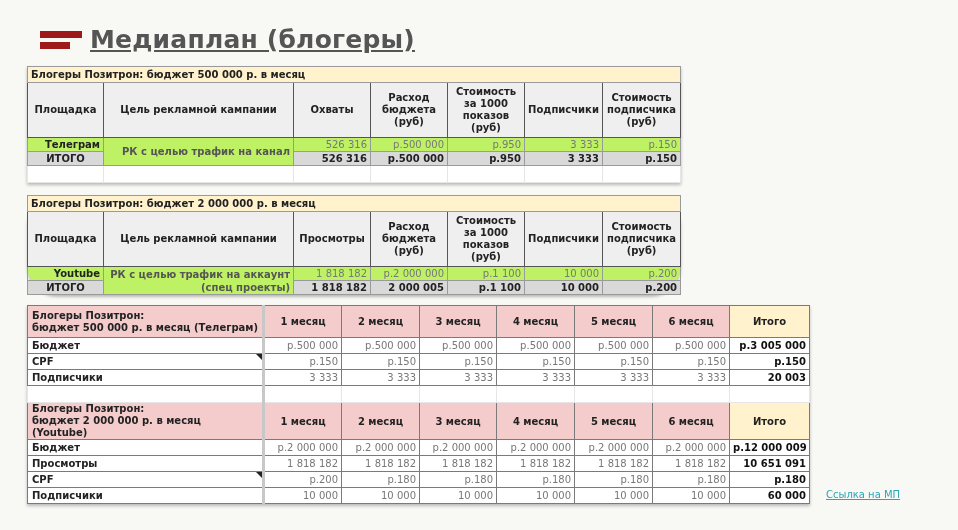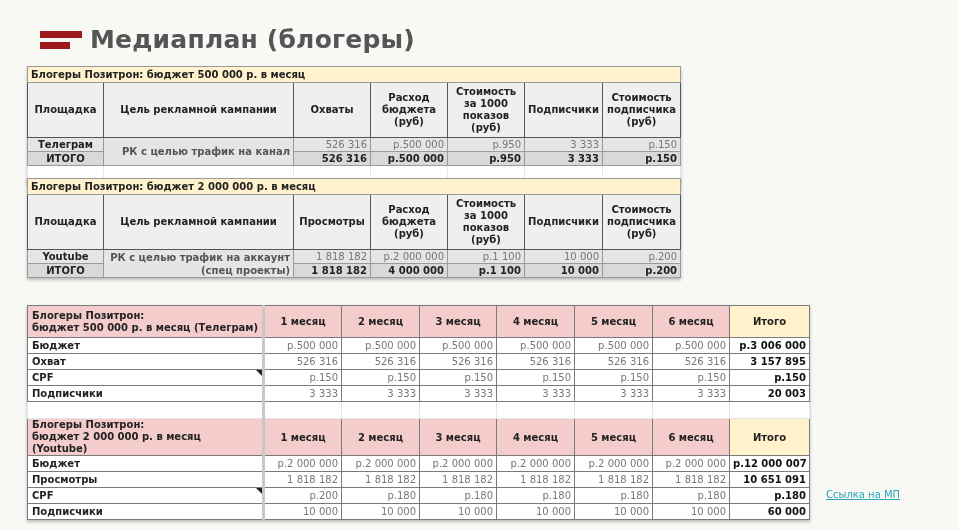--- a/index.html
+++ b/index.html
@@ -10,38 +10,38 @@
     color: #222;
     position: relative;
   }
   .title-wrap {
     position: absolute; left: 40px; top: 22px; height: 34px;
     display: flex; align-items: center;
   }
   .title-icon { width: 42px; height: 22px; position: relative; margin-right: 8px; }
   .title-icon .bar1 { position: absolute; left: 0; top: 3px; width: 42px; height: 7px; background: #9e1a1a; }
   .title-icon .bar2 { position: absolute; left: 0; top: 14px; width: 30px; height: 7px; background: #9e1a1a; }
-  .title-text { font-size: 25px; font-weight: bold; color: #555; letter-spacing: 0.2px; }
+  .title-text { font-size: 25px; font-weight: bold; color: #555; letter-spacing: 0.2px; text-decoration: underline; }
 
   
   .tblA {
     position: absolute; left: 27px; width: 653px;
     border-collapse: collapse; table-layout: fixed;
-    font-size: 10px; background: #e5e5e5;
+    font-size: 10px; background: #bef264;
     box-shadow: 0 2px 3px rgba(0,0,0,0.25);
   }
   .tblA td { border: 1px solid #9a9a9a; padding: 0 3px; overflow: hidden; white-space: nowrap; }
   .tblA .cap td { background: #fff2cc; font-weight: bold; font-size: 10px; height: 16px; border: 1px solid #9a9a9a; }
   .tblA .hdr td {
     background: #efefef; font-weight: bold; text-align: center;
     height: 55px; white-space: normal; line-height: 12px; font-size: 10px;
     border: 1px solid #555;
   }
   .tblA .data td { height: 14px; text-align: right; color: #777; font-size: 10px; }
-  .tblA .data td.pl { text-align: center; font-weight: bold; color: #222; }
+  .tblA .data td.pl { text-align: right; font-weight: bold; color: #222; }
   .tblA .goal { text-align: right; color: #555 !important; white-space: normal !important; line-height: 13px; font-size: 10px; font-weight: bold; }
   .tblA .tot td { height: 14px; background: #d9d9d9; font-weight: bold; text-align: right; color: #222; }
   .tblA .tot td.pl { text-align: center; }
   .tblA .blank td { height: 17px; border-color: #e6e6e6; background: #fff; }
 
   
   .tblB {
     position: absolute; left: 27px; top: 305px; width: 782px;
     border-collapse: collapse; table-layout: fixed;
     font-size: 10px; background: #fff;
@@ -122,21 +122,21 @@
         <td></td>
         <td></td>
         <td></td>
         <td></td>
         <td></td>
         <td></td>
       </tr>
 </tbody>
   </table>
 
-<table class="tblA" style="top:178px;">
+<table class="tblA" style="top:195px;border-radius:30px;">
   <colgroup>
     <col style="width:76px">
       <col style="width:190px">
       <col style="width:77px">
       <col style="width:77px">
     <col style="width:77px">
       <col style="width:78px">
       <col style="width:78px">
   </colgroup>
   <tbody>
@@ -157,21 +157,21 @@
     <td class="goal" rowspan="2">РК с целью трафик на аккаунт (спец проекты)</td>
     <td>1 818 182</td>
     <td>р.2 000 000</td>
     <td>р.1 100</td>
     <td>10 000</td>
     <td>р.200</td>
   </tr>
   <tr class="tot">
     <td class="pl">ИТОГО</td>
     <td>1 818 182</td>
-    <td>4 000 000</td>
+    <td>2 000 005</td>
     <td>р.1 100</td>
     <td>10 000</td>
     <td>р.200</td>
   </tr>
 </tbody>
   </table>
 
 <table class="tblB">
   <colgroup>
     <col style="width:236px">
@@ -195,31 +195,21 @@
       <td class="tot">Итого</td>
     </tr>
   <tr class="row">
         <td class="lbl sep">Бюджет</td>
         <td>р.500 000</td>
         <td>р.500 000</td>
         <td>р.500 000</td>
         <td>р.500 000</td>
         <td>р.500 000</td>
         <td>р.500 000</td>
-        <td class="tot">р.3 006 000</td>
-      </tr>
-      <tr class="row">
-        <td class="lbl sep">Охват</td>
-        <td>526 316</td>
-        <td>526 316</td>
-        <td>526 316</td>
-        <td>526 316</td>
-        <td>526 316</td>
-        <td>526 316</td>
-        <td class="tot">3 157 895</td>
+        <td class="tot">р.3 005 000</td>
       </tr>
       <tr class="row">
         <td class="lbl sep">CPF<span class="note-mark"></span></td>
         <td>р.150</td>
         <td>р.150</td>
         <td>р.150</td>
         <td>р.150</td>
         <td>р.150</td>
         <td>р.150</td>
         <td class="tot">р.150</td>
@@ -259,21 +249,21 @@
       <td class="tot">Итого</td>
     </tr>
   <tr class="row">
         <td class="lbl sep">Бюджет</td>
         <td>р.2 000 000</td>
         <td>р.2 000 000</td>
         <td>р.2 000 000</td>
         <td>р.2 000 000</td>
         <td>р.2 000 000</td>
         <td>р.2 000 000</td>
-        <td class="tot">р.12 000 007</td>
+        <td class="tot">р.12 000 009</td>
       </tr>
       <tr class="row">
         <td class="lbl sep">Просмотры</td>
         <td>1 818 182</td>
         <td>1 818 182</td>
         <td>1 818 182</td>
         <td>1 818 182</td>
         <td>1 818 182</td>
         <td>1 818 182</td>
         <td class="tot">10 651 091</td>

